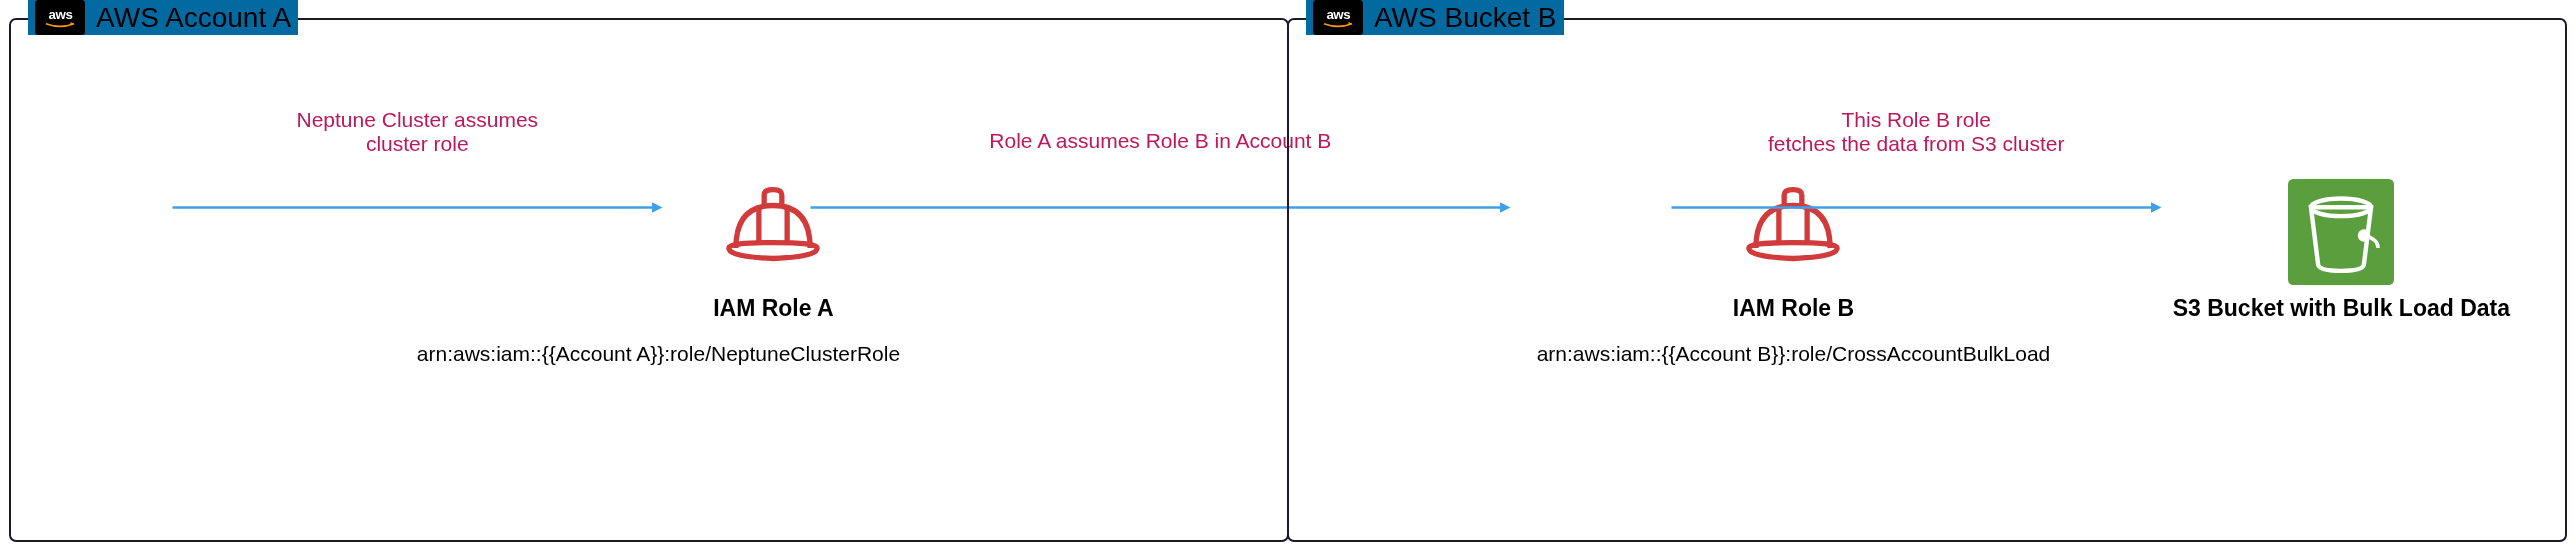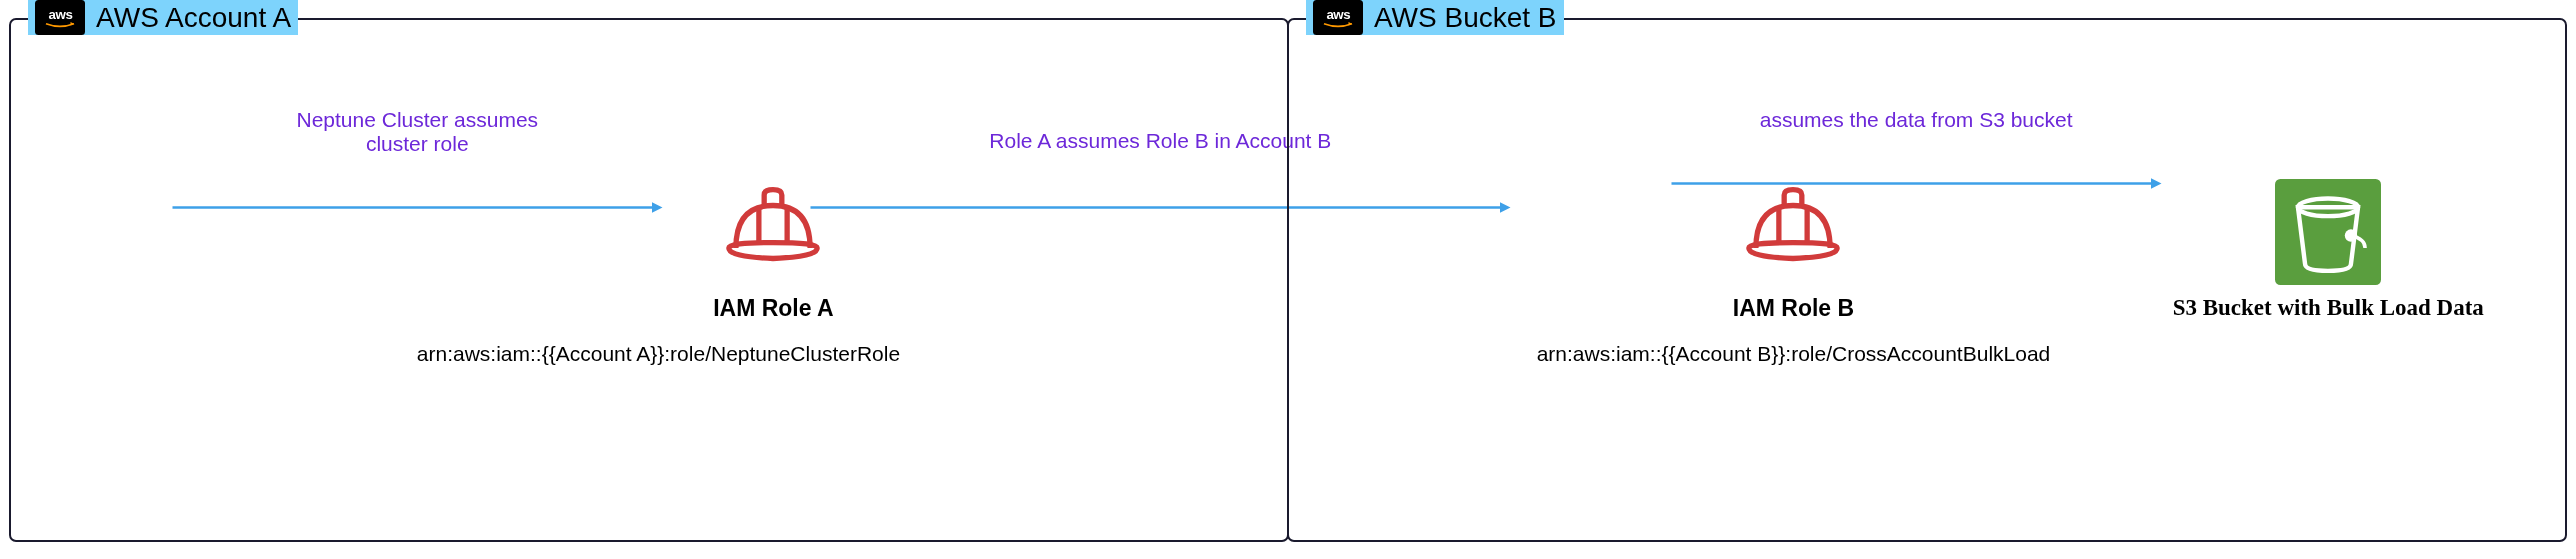--- a/index.html
+++ b/index.html
@@ -23,21 +23,21 @@
       border: 2.7px solid #1a1a2e;
       border-radius: 7px;
       position: relative;
     }
     .account-a { margin-right: 0; }
     .account-b { margin-left: -2.7px; }
     .account-header {
       position: absolute;
       top: -19.5px;
       left: 17.7px;
-      background: #7dd3fc;
+      background: #0369a1;
       display: flex;
       align-items: center;
       gap: 10.6px;
       padding: 0 7px;
     }
     .aws-logo {
       width: 50px;
       height: 35px;
       background: #000;
       border-radius: 3.5px;
@@ -90,28 +90,28 @@
     .node-arn {
       font-size: 21px;
       font-weight: 400;
       color: #000;
       margin-top: 19.5px;
       white-space: nowrap;
     }
     .neptune-node { left: 26.5px; top: 0; }
     .iam-a-node { left: 636px; top: 0; }
     .iam-b-node { left: 248px; top: 0; }
-    .s3-node { left: 884px; top: 0; font-family: Liberation Serif, serif; }
+    .s3-node { left: 884px; top: 0; }
     .arrow-group {
       position: absolute;
     }
     .arrow-label {
       font-size: 21px;
       font-weight: 400;
-      color: #6d28d9;
+      color: #be185d;
       text-align: center;
       white-space: nowrap;
     }
     .neptune-icon-bg {
       fill: #4d72f5;
     }
     .s3-icon-bg {
       fill: #5a9e3e;
     }
     .iam-helmet {
@@ -192,21 +192,22 @@
           <path d="M10 78 Q10 88 60 90 Q110 88 110 78 Q110 72 60 72 Q10 72 10 78 Z" class="iam-helmet"></path>
           <path d="M50 30 L50 18 Q50 12 60 12 Q70 12 70 18 L70 30" class="iam-helmet"></path>
           <path d="M44 32 Q44 60 44 72" class="iam-helmet"></path>
           <path d="M76 32 Q76 60 76 72" class="iam-helmet"></path>
         </svg>
         <div class="node-label">IAM Role B</div>
         <div class="node-arn">arn:aws:iam::{{Account B}}:role/CrossAccountBulkLoad</div>
       </div>
 
       <div class="arrow-group" style="left:380px; top:-71px; width:495px;">
-        <div class="arrow-label">assumes the data from S3 bucket</div>
+        <div class="arrow-label">This Role B role</div>
+        <div class="arrow-label">fetches the data from S3 cluster</div>
         <svg width="495" height="35" style="margin-top:34px;" viewBox="0 0 560 40">
           <line x1="0" y1="20" x2="548" y2="20" stroke="#3ea0e8" stroke-width="3"></line>
           <path d="M548 14 L560 20 L548 26 Z" fill="#3ea0e8"></path>
         </svg>
       </div>
 
       <div class="node s3-node">
         <svg class="node-icon" viewBox="0 0 120 120">
           <rect x="0" y="0" width="120" height="120" rx="6" class="s3-icon-bg"></rect>
           <path d="M26 32 L94 32 L86 96 Q86 104 60 104 Q34 104 34 96 Z" fill="none" stroke="#fff" stroke-width="5"></path>

